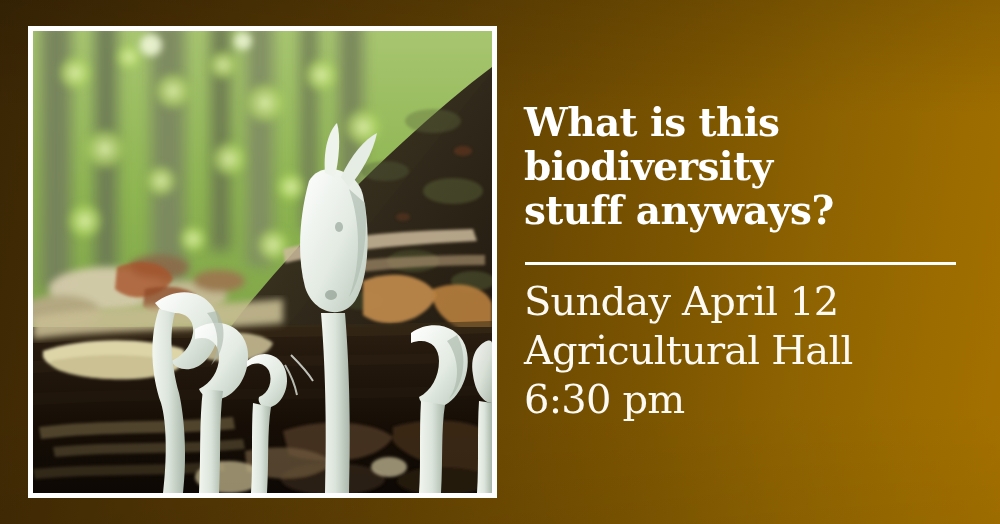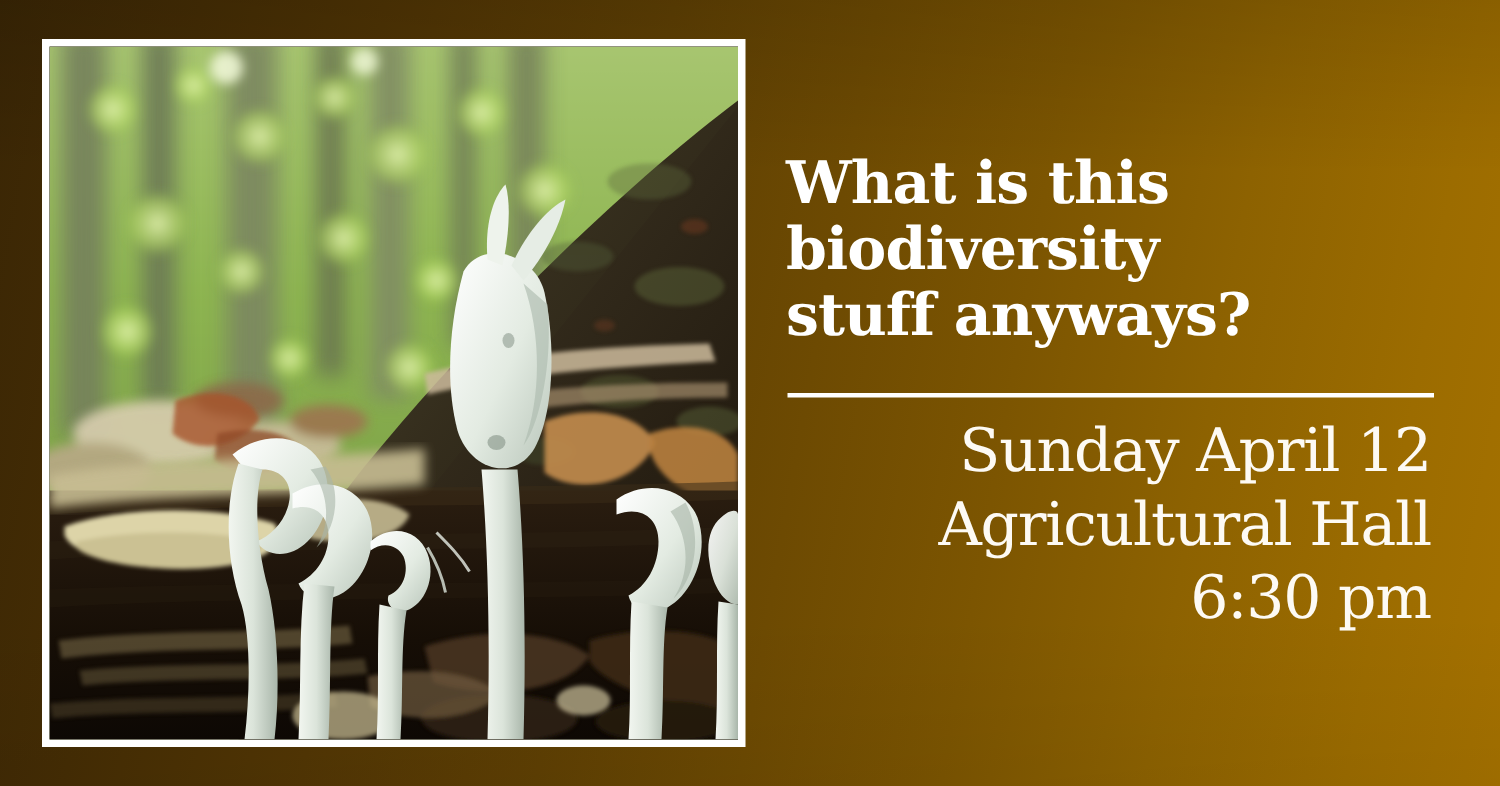--- a/index.html
+++ b/index.html
@@ -92,21 +92,20 @@
     left: 0;
     width: 430px;
     margin: 0;
     color: #fdfaf4;
     font-family: "DejaVu Serif", serif;
     font-weight: 400;
     font-size: 40px;
     line-height: 49px;
     letter-spacing: -0.8px;
     white-space: pre-line;
-    text-align: right;
   }
 </style>
 </head>
 <body>
 
 <div id="poster">
 
   <div class="photo-frame">
     <div class="photo">
       <svg viewBox="0 0 459 462" preserveAspectRatio="none">

